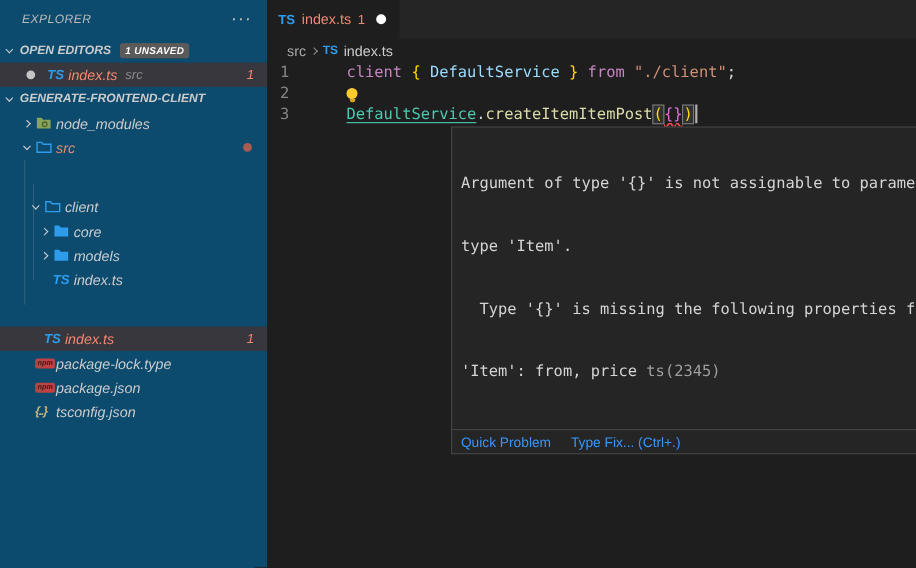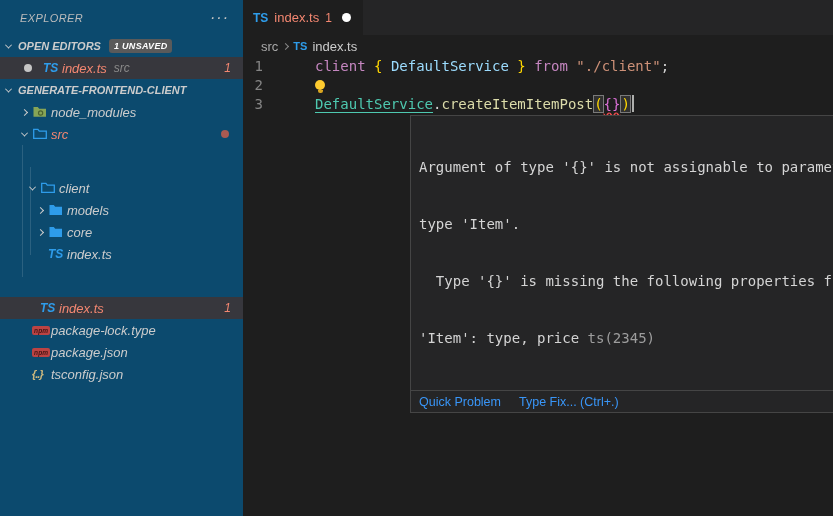--- a/index.html
+++ b/index.html
@@ -186,33 +186,33 @@
 
   <div class="row l2">
     <span class="tw">
         <span class="chev r"></span>
       </span>
     <span class="ficon">
       <svg width="16" height="16" viewBox="0 0 16 16">
           <path d="M1.5 3h4.3l1.4 1.8H14v8.2H1.5z" fill="#2e9cea"></path>
         </svg>
     </span>
+    <span>core</span>
+  </div>
+
+  <div class="row l2">
+    <span class="tw">
+        <span class="chev r"></span>
+      </span>
+    <span class="ficon">
+      <svg width="16" height="16" viewBox="0 0 16 16">
+          <path d="M1.5 3h4.3l1.4 1.8H14v8.2H1.5z" fill="#2e9cea"></path>
+        </svg>
+    </span>
     <span>models</span>
-  </div>
-
-  <div class="row l2">
-    <span class="tw">
-        <span class="chev r"></span>
-      </span>
-    <span class="ficon">
-      <svg width="16" height="16" viewBox="0 0 16 16">
-          <path d="M1.5 3h4.3l1.4 1.8H14v8.2H1.5z" fill="#2e9cea"></path>
-        </svg>
-    </span>
-    <span>core</span>
   </div>
 
 
   <div class="row l2">
     <span class="tw"></span>
     <span class="ficon tsicon">TS</span>
     <span>index.ts</span>
   </div>
 
   <div class="row l1 selected">
@@ -284,19 +284,19 @@
     </div>
   </div>
 
 </div>
 
 <div class="hover">
   <div class="hover-body">
     <div class="hover-line">Argument of type '{}' is not assignable to parameter of</div>
     <div class="hover-line">type 'Item'.</div>
     <div class="hover-line">  Type '{}' is missing the following properties from type</div>
-    <div class="hover-line"><span>'Item': type, price </span><span class="errcode">ts(2345)</span></div>
+    <div class="hover-line"><span>'Item': from, price </span><span class="errcode">ts(2345)</span></div>
   </div>
   <div class="hover-footer">
     <span class="hlink">Quick Problem</span>
     <span class="hlink">Type Fix... (Ctrl+.)</span>
   </div>
 </div>
 
 </body></html>

